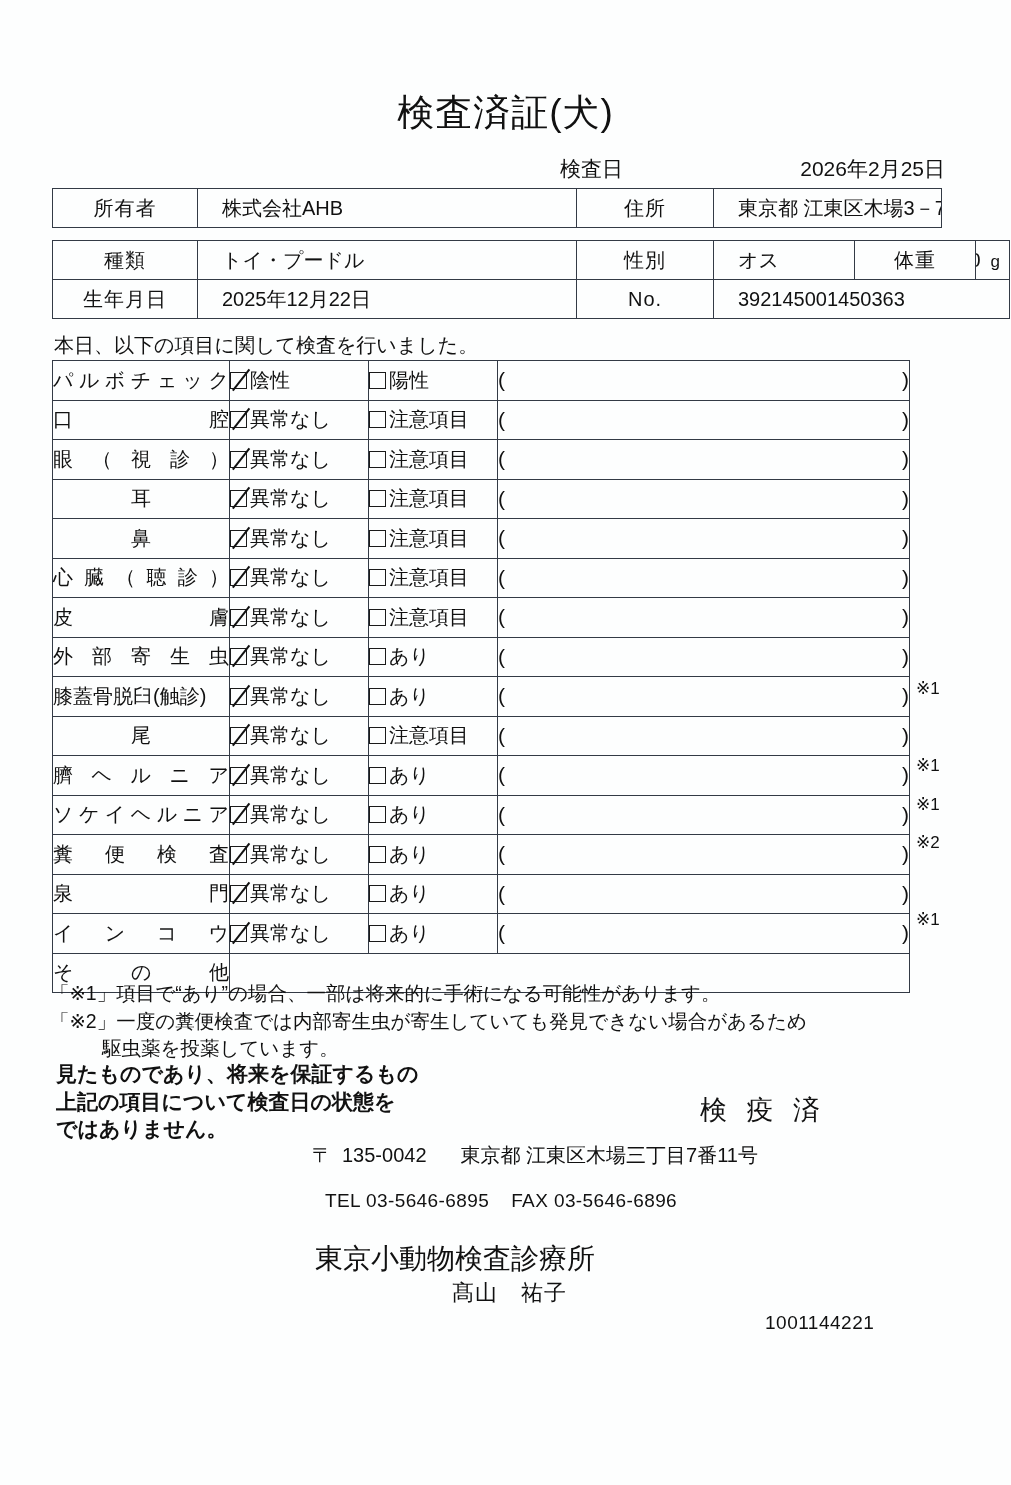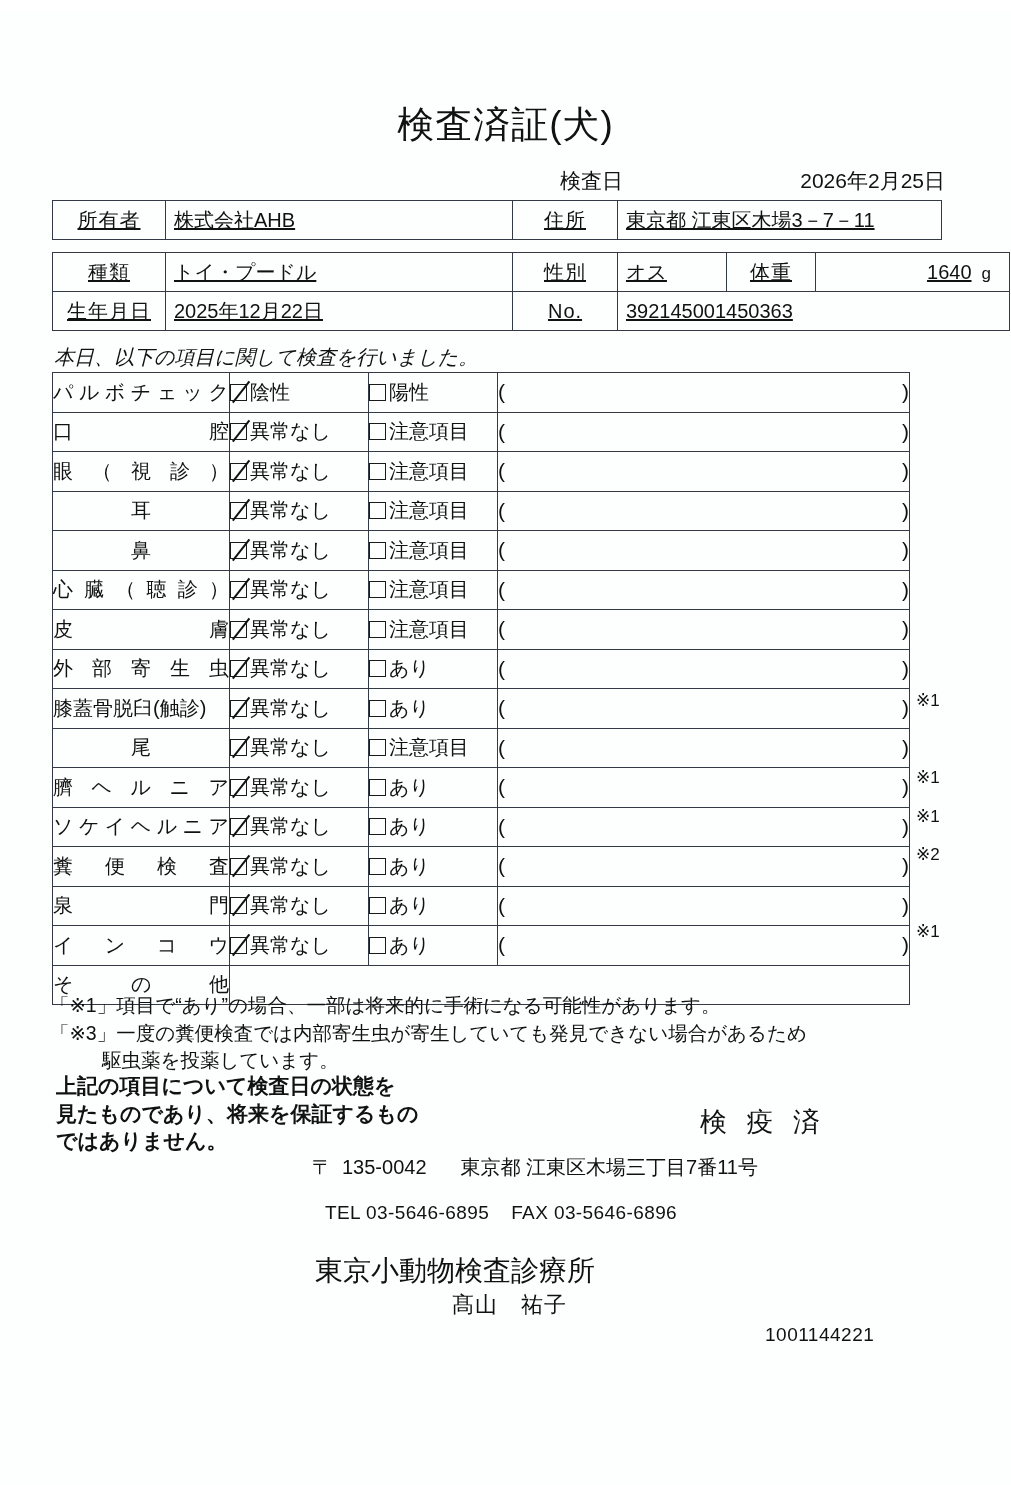--- a/index.html
+++ b/index.html
@@ -12,21 +12,20 @@
     height: 1485px;
     position: relative;
     font-family: "Liberation Sans", "DejaVu Sans", sans-serif;
     color: #111111;
     overflow: hidden;
   }
   .page {
     position: absolute;
     inset: 0;
     background: #fdfefe;
-    margin-top: 12px;
   }
 
   
   .doc-title {
     position: absolute;
     top: 88px;
     left: 0;
     width: 1011px;
     text-align: center;
     font-size: 37px;
@@ -50,25 +49,24 @@
   
   .info-table {
     position: absolute;
     border-collapse: collapse;
     table-layout: fixed;
     font-size: 20px;
   }
   .info-table td {
     border: 1.4px solid #333a45;
     height: 38px;
-    padding: 0 8px;
+    padding: 0 24px;
     vertical-align: middle;
     white-space: nowrap;
     overflow: hidden;
-    text-decoration: underline;
   }
   .lbl {
     text-align: center;
     letter-spacing: 1px;
   }
   .val { text-align: left; }
 
   #owner-table { top: 188px; left: 52px; width: 890px; }
   #pet-table   { top: 240px; left: 52px; width: 958px; }
 
@@ -80,21 +78,20 @@
     padding-right: 10px;
   }
   .weight-unit { font-size: 17px; }
 
   
   .intro-text {
     position: absolute;
     top: 332px;
     left: 54px;
     font-size: 20px;
-    font-style: italic;
   }
 
   
   #checklist {
     position: absolute;
     top: 360px;
     left: 52px;
     width: 858px;
     border-collapse: collapse;
     table-layout: fixed;
@@ -672,27 +669,27 @@
   <div id="marker-layer">
       <div class="marker-col" style="top: 678px;">※1</div>
       <div class="marker-col" style="top: 755px;">※1</div>
       <div class="marker-col" style="top: 793.5px;">※1</div>
       <div class="marker-col" style="top: 832px;">※2</div>
       <div class="marker-col" style="top: 909px;">※1</div>
     </div>
 
   <div class="footnotes">
     <div>「※1」項目で“あり”の場合、一部は将来的に手術になる可能性があります。</div>
-    <div>「※3」一度の糞便検査では内部寄生虫が寄生していても発見できない場合があるため</div>
+    <div>「※2」一度の糞便検査では内部寄生虫が寄生していても発見できない場合があるため</div>
     <div class="footnote-indent">駆虫薬を投薬しています。</div>
   </div>
 
   <div class="disclaimer">
+    <div>見たものであり、将来を保証するもの</div>
     <div>上記の項目について検査日の状態を</div>
-    <div>見たものであり、将来を保証するもの</div>
     <div>ではありません。</div>
   </div>
 
   <div class="quarantine-stamp">検 疫 済</div>
 
   <div class="postal-line">
     <span class="zip-mark">〒</span><span class="zip">135-0042</span><span>東京都 江東区木場三丁目7番11号</span>
   </div>
 
   <div class="tel-line">

